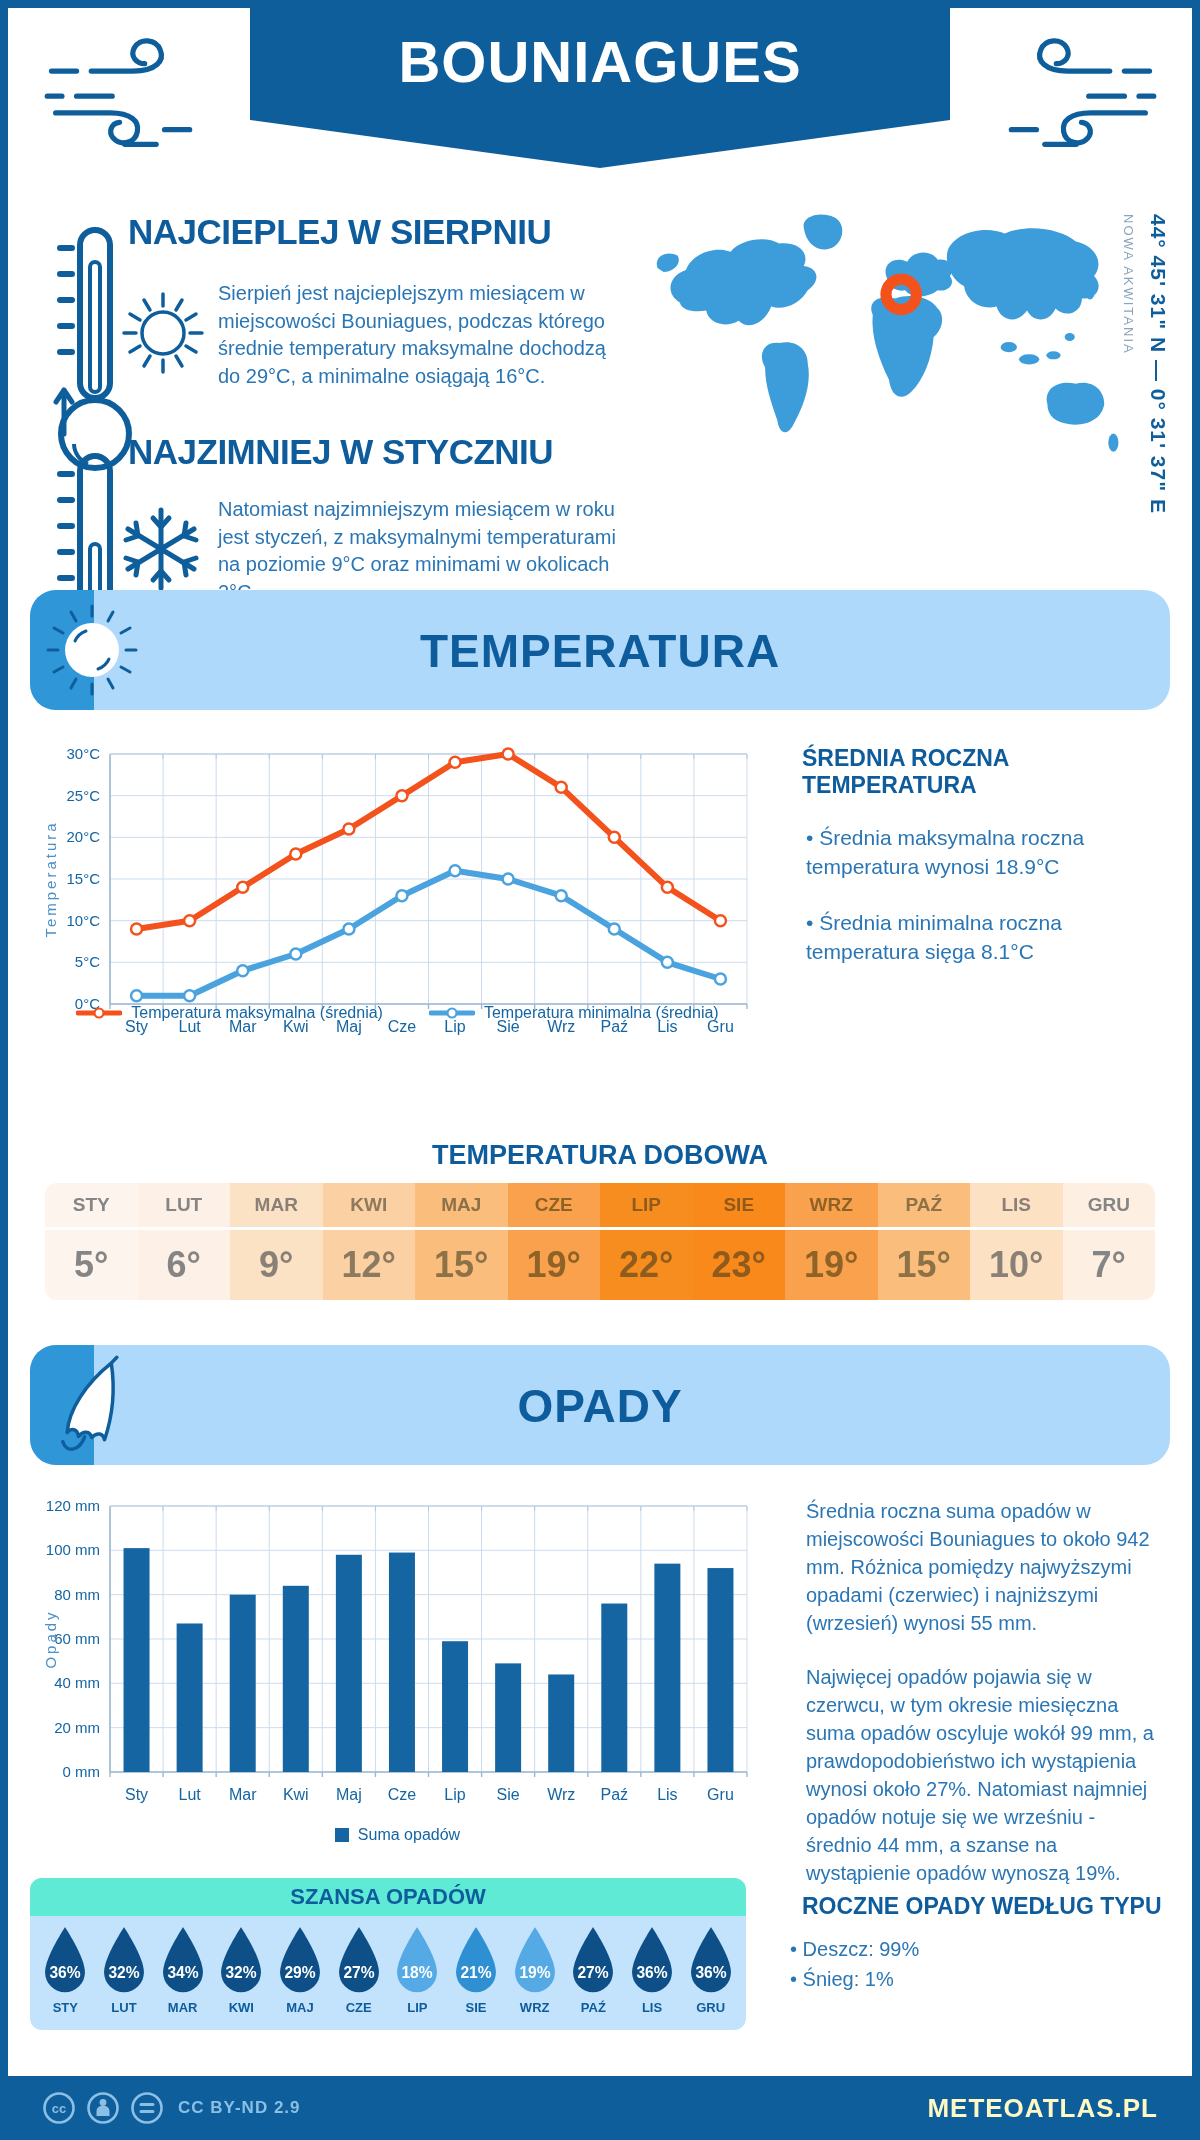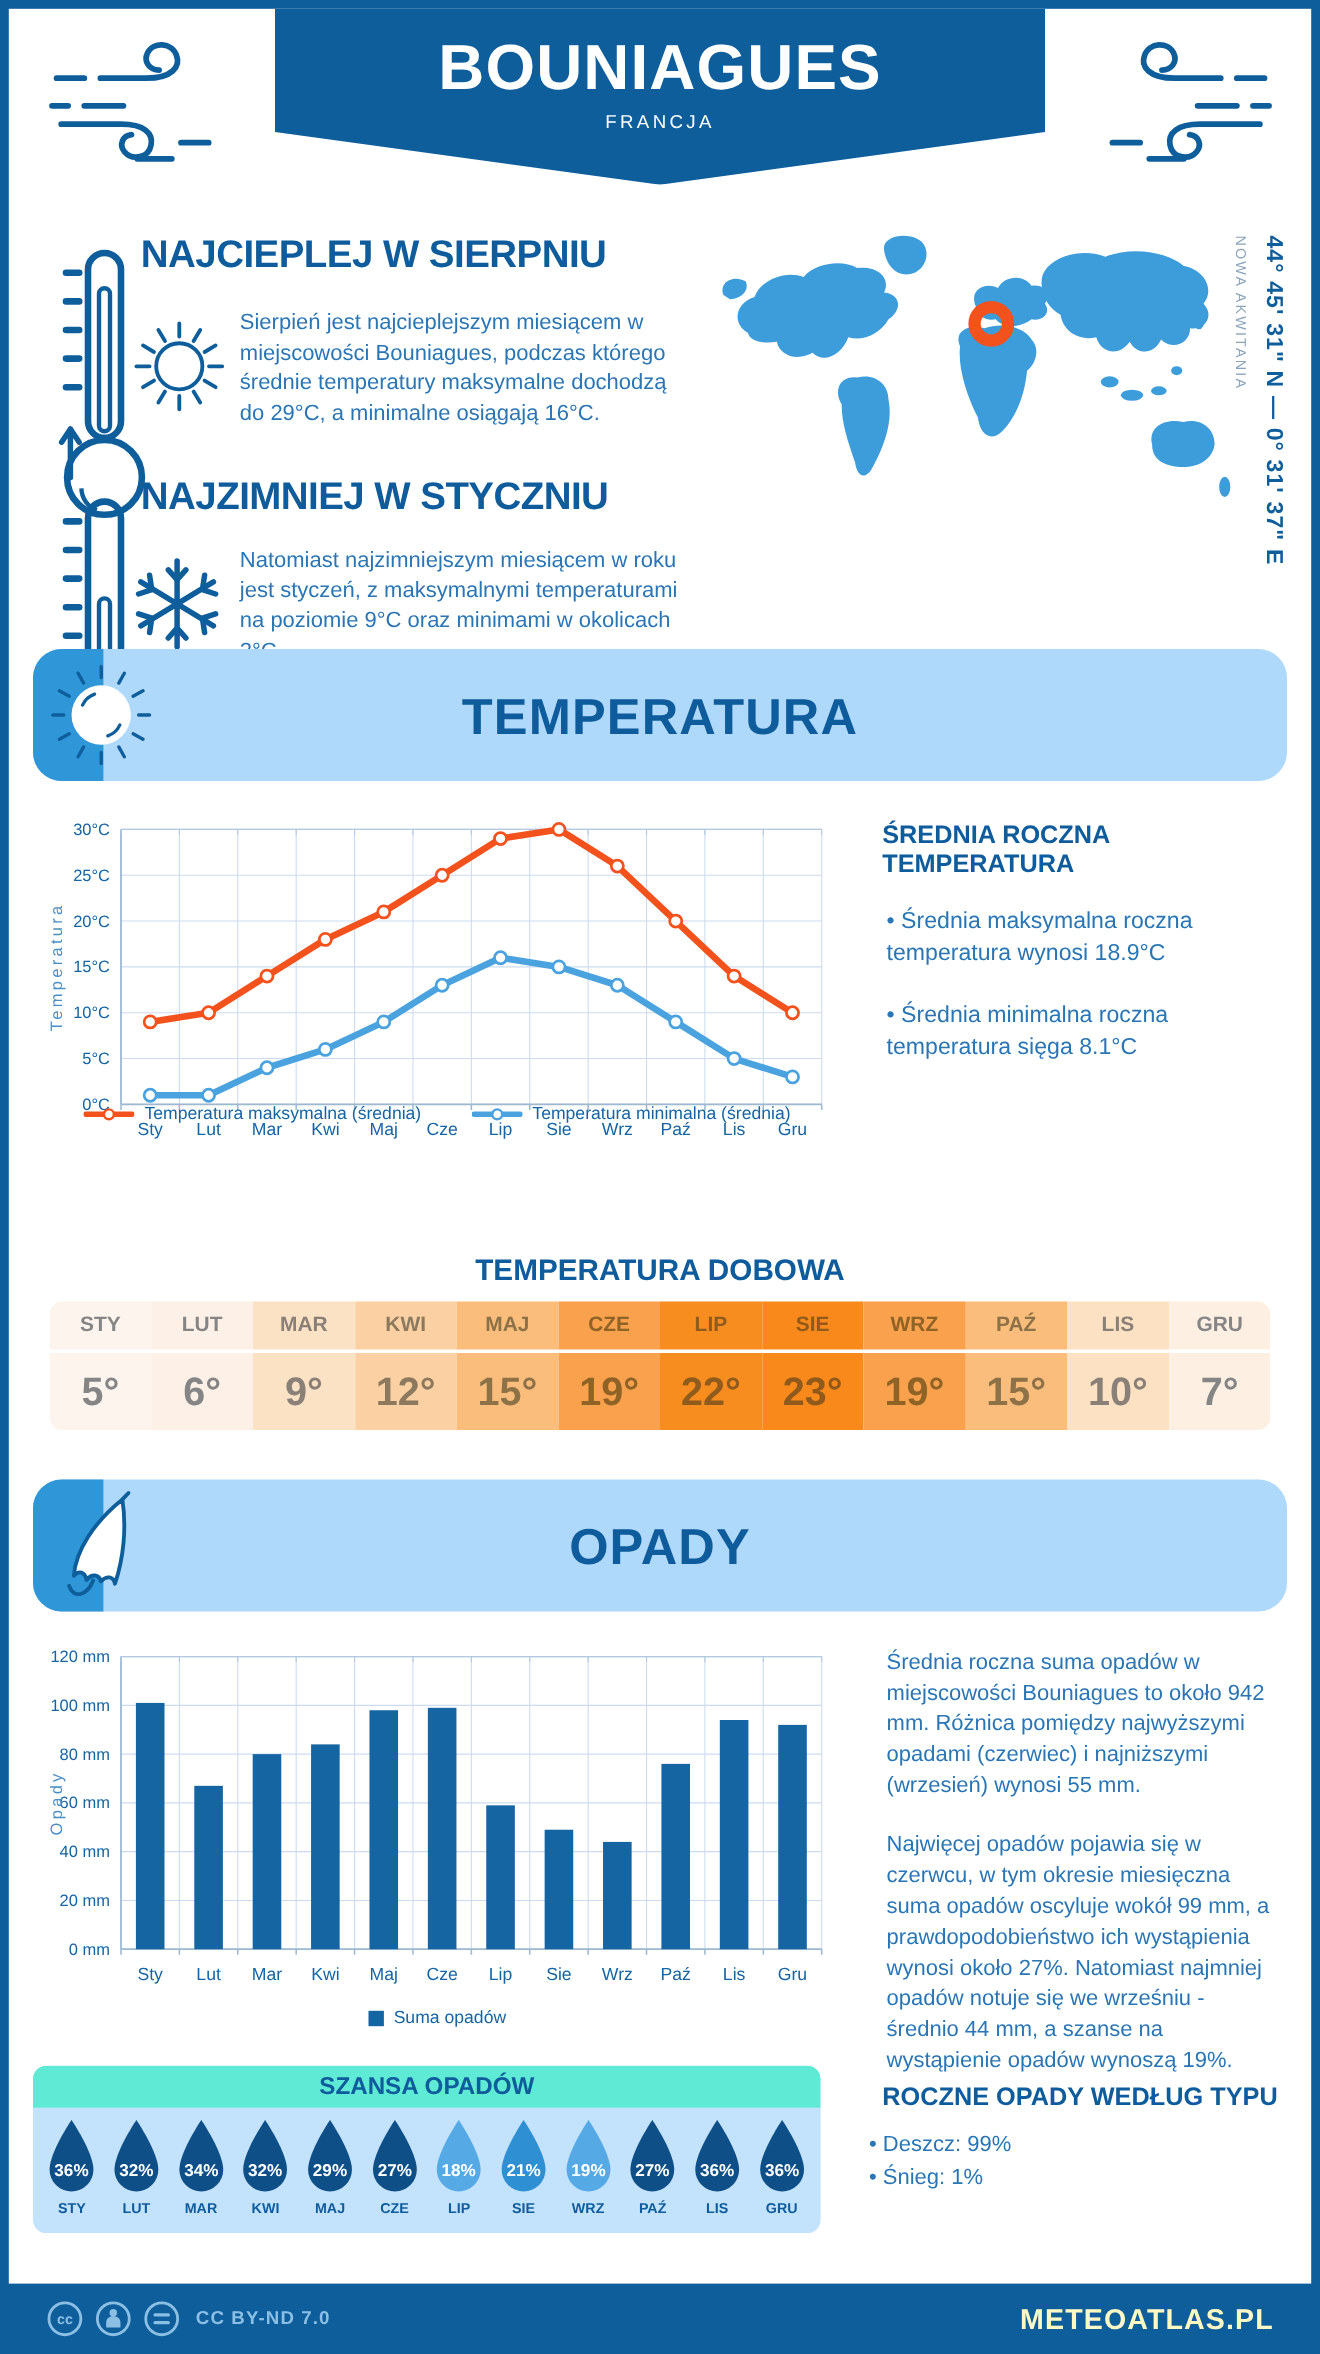--- a/index.html
+++ b/index.html
@@ -91,21 +91,20 @@
     <path d="M10 40 h24"></path>
       <path d="M48 40 h40 c22 0 30 -10 26 -20 c-4 -11 -20 -12 -25 -2 c-4 8 2 15 10 15"></path>
     <path d="M6 64 h14"></path>
       <path d="M34 64 h34"></path>
     <path d="M14 80 h52 c20 0 28 8 26 18 c-2 11 -16 14 -23 6 c-5 -6 -2 -14 6 -15"></path>
     <path d="M118 96 h24"></path>
       <path d="M80 110 h30"></path>
   </svg>
   <div class="banner">
     <h1>BOUNIAGUES</h1>
-    <div class="sub">FRANCJA</div>
   </div>
 
   <svg class="vicon" style="left:52px;top:222px" width="82" height="258" viewBox="0 0 82 258" fill="none" stroke="#0f5e9c">
     <rect x="28" y="8" width="30" height="168" rx="15" stroke-width="6"></rect>
     <rect x="38" y="40" width="10" height="130" rx="5" stroke-width="4"></rect>
     <circle cx="43" cy="212" r="34" stroke-width="6"></circle>
     <path d="M22 222 a22 22 0 0 0 14 20" stroke-width="4"></path>
     <path d="M8 26 h12 M8 52 h12 M8 78 h12 M8 104 h12 M8 130 h12" stroke-width="6" stroke-linecap="round"></path>
     <path d="M12 252 v-44 M4 220 l8 -12 l8 12" stroke-width="5" stroke-linecap="round" stroke-linejoin="round" transform="translate(0,-40)"></path>
   </svg>
@@ -528,16 +527,16 @@
       <svg width="34" height="34" viewBox="0 0 34 34">
         <circle cx="17" cy="17" r="14.5" fill="none" stroke="#8bbfe4" stroke-width="2.6"></circle>
         <circle cx="17" cy="11.5" r="3.4" fill="#8bbfe4"></circle>
         <path d="M10.5 25 v-5 a6.5 5.5 0 0 1 13 0 v5 Z" fill="#8bbfe4"></path>
       </svg>
       <svg width="34" height="34" viewBox="0 0 34 34">
         <circle cx="17" cy="17" r="14.5" fill="none" stroke="#8bbfe4" stroke-width="2.6"></circle>
         <path d="M11 13.5 h12 M11 20.5 h12" stroke="#8bbfe4" stroke-width="3" stroke-linecap="round"></path>
       </svg>
     </div>
-    <div class="lic">CC BY-ND 7.0</div>
+    <div class="lic">CC BY-ND 2.9</div>
     <div class="brand">METEOATLAS.PL</div>
   </div>
 </div>
 
 </body></html>

